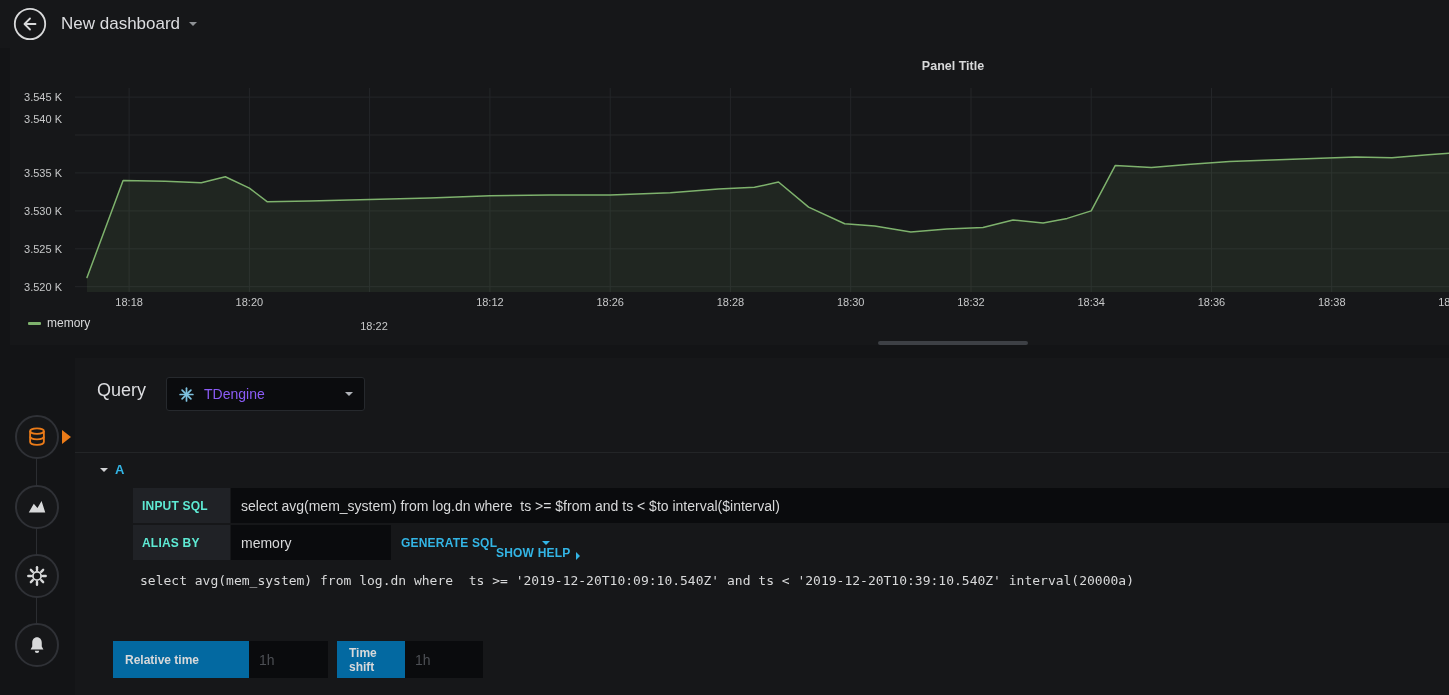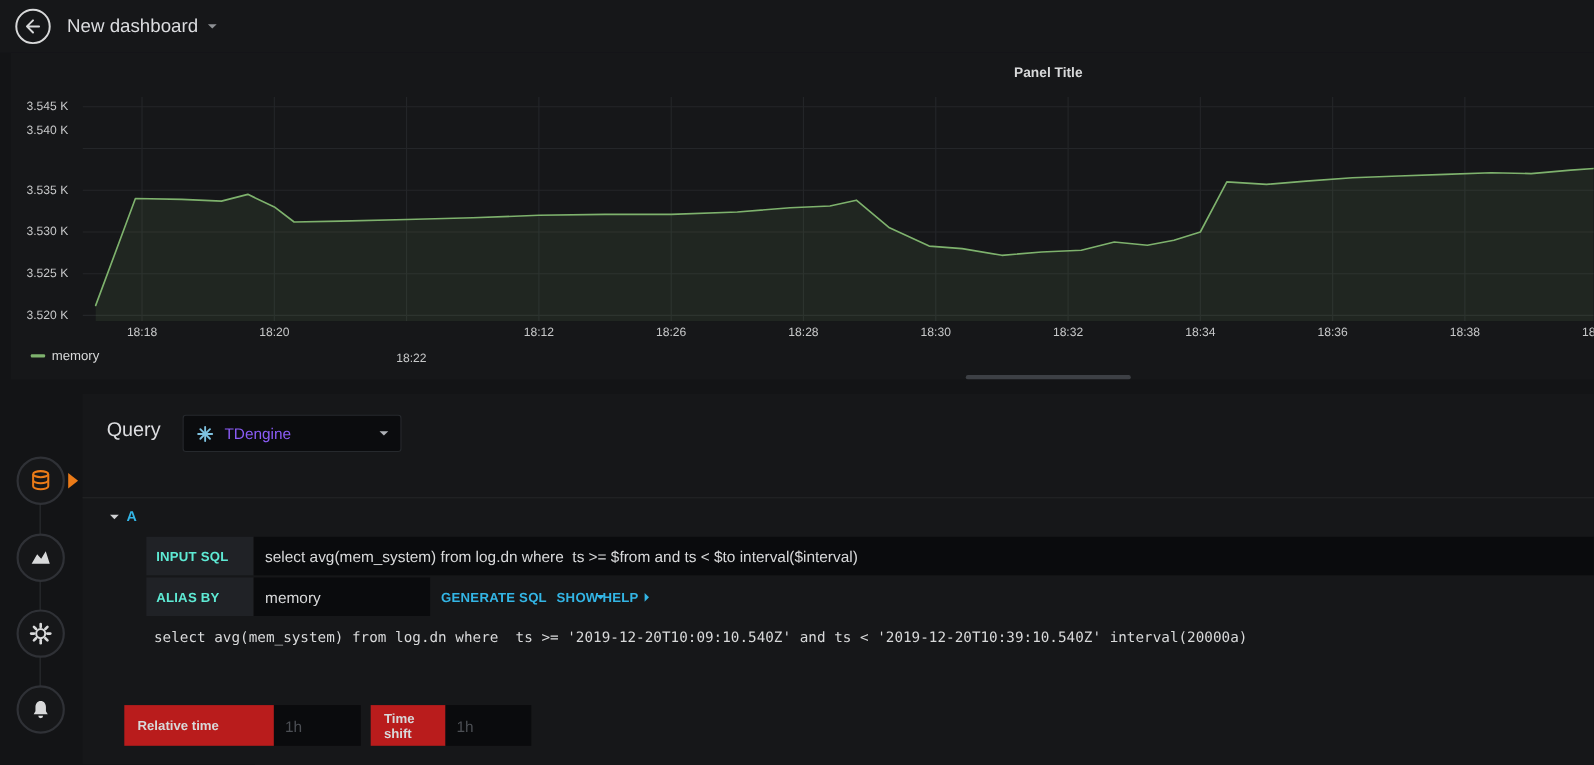--- a/index.html
+++ b/index.html
@@ -58,25 +58,25 @@
   .lbl-alias-by{left:58px;top:167px;width:97px;height:35px;}
   .dark-input{position:absolute;background:#0a0b0d;border:none;outline:none;color:#d8d9da;
     font-size:14px;padding:0 10px;box-sizing:border-box;font-family:"Liberation Sans",sans-serif;}
   .dark-input::placeholder{color:#4c4f54;}
   .inp-sql{left:156px;top:130px;width:1218px;height:35px;}
   .inp-alias{left:156px;top:167px;width:160px;height:35px;}
   .blue-btn{position:absolute;top:167px;height:35px;display:flex;align-items:center;gap:6px;
     color:#33b5e5;font-size:12px;font-weight:700;cursor:pointer;background:transparent;border:none;
     font-family:"Liberation Sans",sans-serif;padding:0;letter-spacing:.2px;}
   .btn-generate{left:326px;gap:45px;}
-  .btn-help{left:431px;}
+  .btn-help{left:421px;align-items:flex-end;}
   .generated-sql{position:absolute;left:65px;top:215px;font-family:"DejaVu Sans Mono",monospace;
     font-size:13px;color:#d8d9da;white-space:pre;}
   
-  .time-label{position:absolute;background:#b91c1c;color:#d8d9da;font-size:12px;font-weight:700;
+  .time-label{position:absolute;background:#0369a1;color:#d8d9da;font-size:12px;font-weight:700;
     display:flex;align-items:center;padding-left:12px;box-sizing:border-box;}
   .lbl-relative{left:38px;top:283px;width:136px;height:37px;}
   .inp-relative{left:174px;top:283px;width:79px;height:37px;}
   .lbl-shift{left:262px;top:283px;width:68px;height:37px;}
   .inp-shift{left:330px;top:283px;width:78px;height:37px;}
 </style>
 </head>
 <body>
 
 <div class="navbar">

